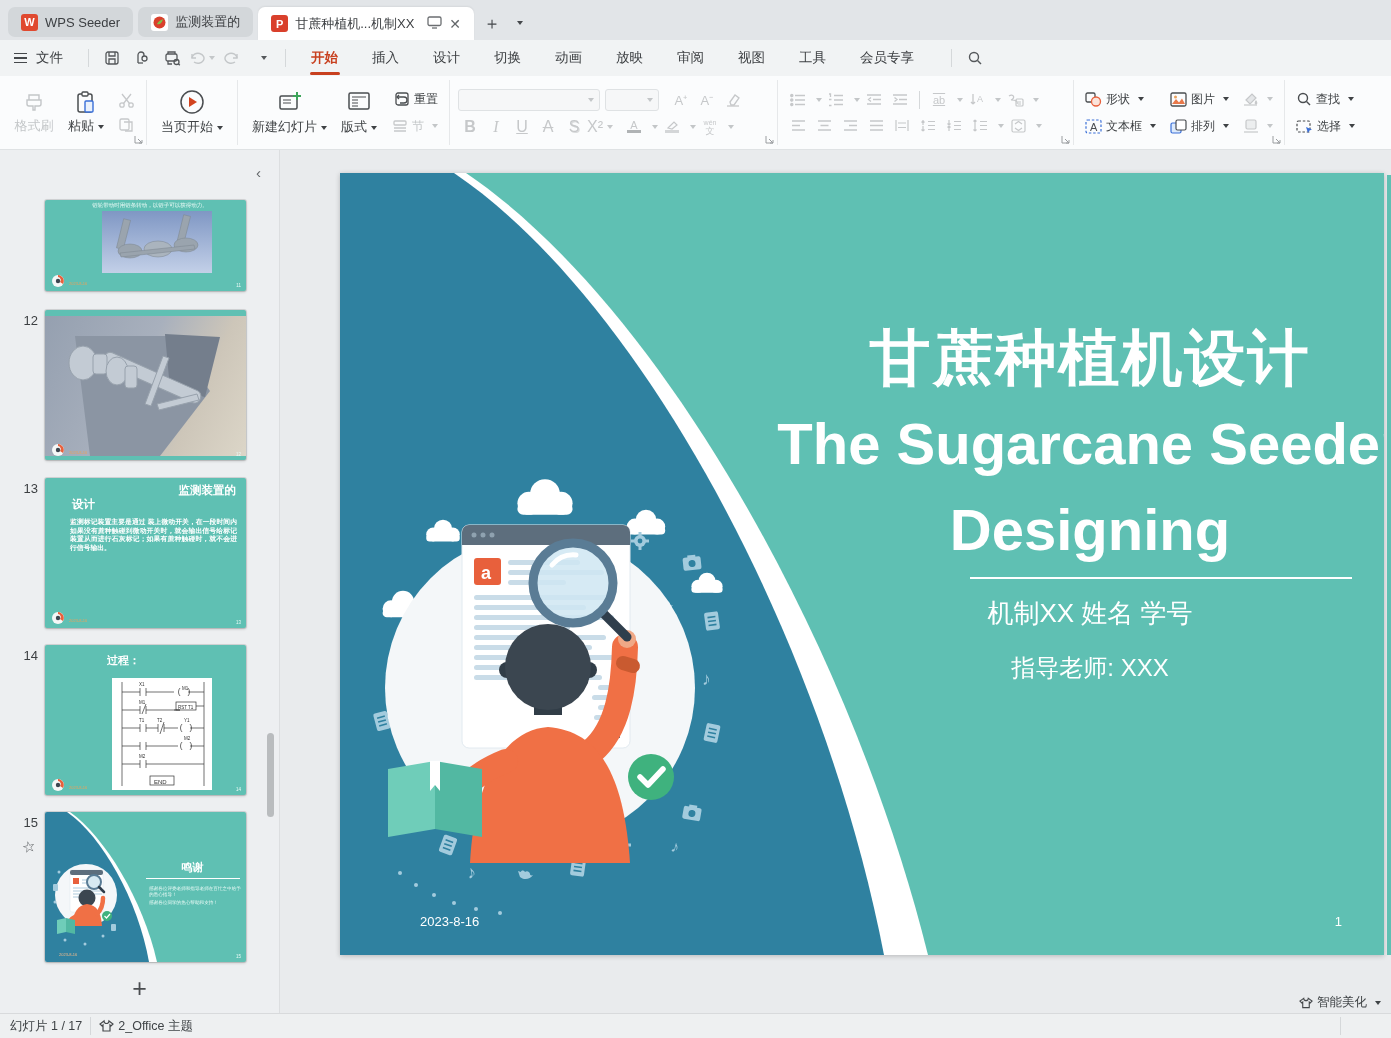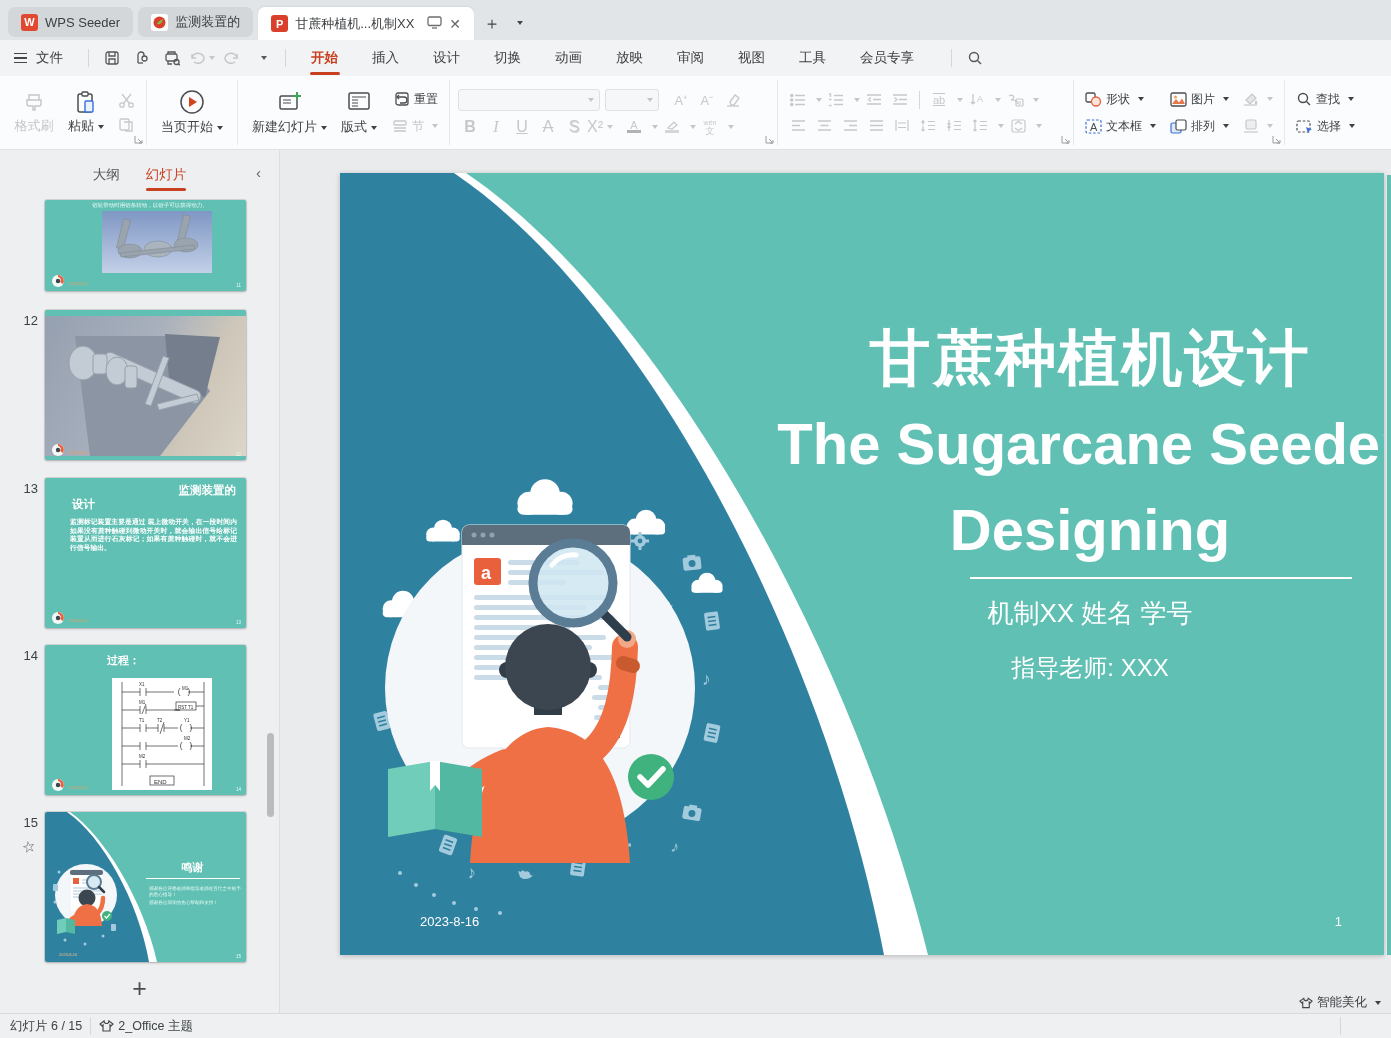--- a/index.html
+++ b/index.html
@@ -506,24 +506,20 @@
               <path d="M10 8l6 2.5-2.5 1L12 14z" fill="#3a6fd8"></path>
             </svg>
           <span>选择</span>
             <span class="caret"></span>
         </div>
       </div>
     </div>
   </div>
 
   <div class="sidebar">
-    <div class="stabs">
-      <span class="stab">大纲</span>
-      <span class="stab active">幻灯片</span>
-    </div>
     <span class="collapse">‹</span>
 
     <div class="thumb" style="top:50px;height:91px;">
       <div class="th11-cap">链轮带动时用链条转动，以链子可以获得动力。</div>
       <div style="position:absolute;left:57px;top:11px;width:110px;height:62px;background:linear-gradient(180deg,#7f97c4,#c3d0e8);">
         <svg width="110" height="62" viewBox="0 0 110 62">
             <g fill="#9aa4ae" stroke="#7c8690" stroke-width=".5">
               <rect x="18" y="8" width="7" height="30" transform="rotate(14 21 23)"></rect>
               <rect x="78" y="4" width="7" height="30" transform="rotate(14 81 19)"></rect>
               <ellipse cx="28" cy="40" rx="12" ry="7"></ellipse>
@@ -797,21 +793,21 @@
       <div class="t-sub">机制XX  姓名 学号</div>
       <div class="t-adv">指导老师: XXX</div>
       <div class="s-date">2023-8-16</div>
       <div class="s-page">1</div>
     </div>
   </div>
   <div class="rstrip"></div>
 
 
   <div class="statusbar">
-    <span class="sbi">幻灯片 6 / 15</span>
+    <span class="sbi">幻灯片 1 / 17</span>
     <span class="vdiv"></span>
     <span class="sbi">
       <svg width="15" height="14" viewBox="0 0 15 14" fill="none" stroke="#45484b" stroke-width="1.2">
           <path d="M5 2L1 5l2 2 1-1v6h7V6l1 1 2-2-4-3a2.5 2.5 0 0 1-5 0z"></path>
         </svg>
       <span>2_Office 主题</span>
     </span>
     <div class="sb-right">
       <span class="sbi">
         <svg width="14" height="14" viewBox="0 0 15 14" fill="none" stroke="#45484b" stroke-width="1.2">

